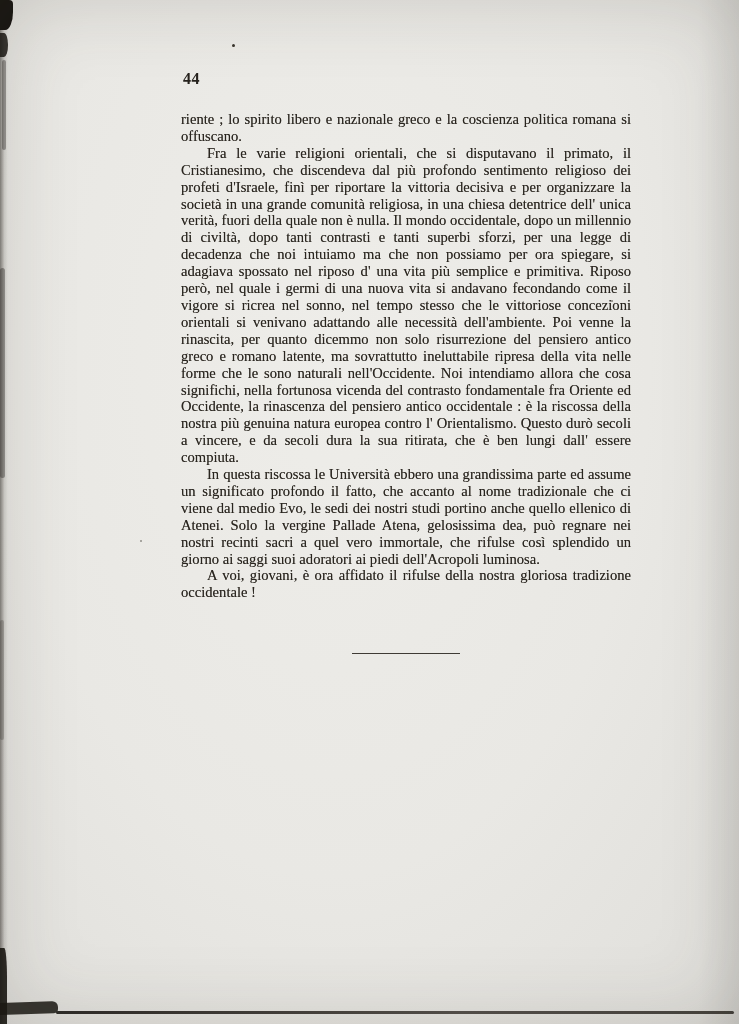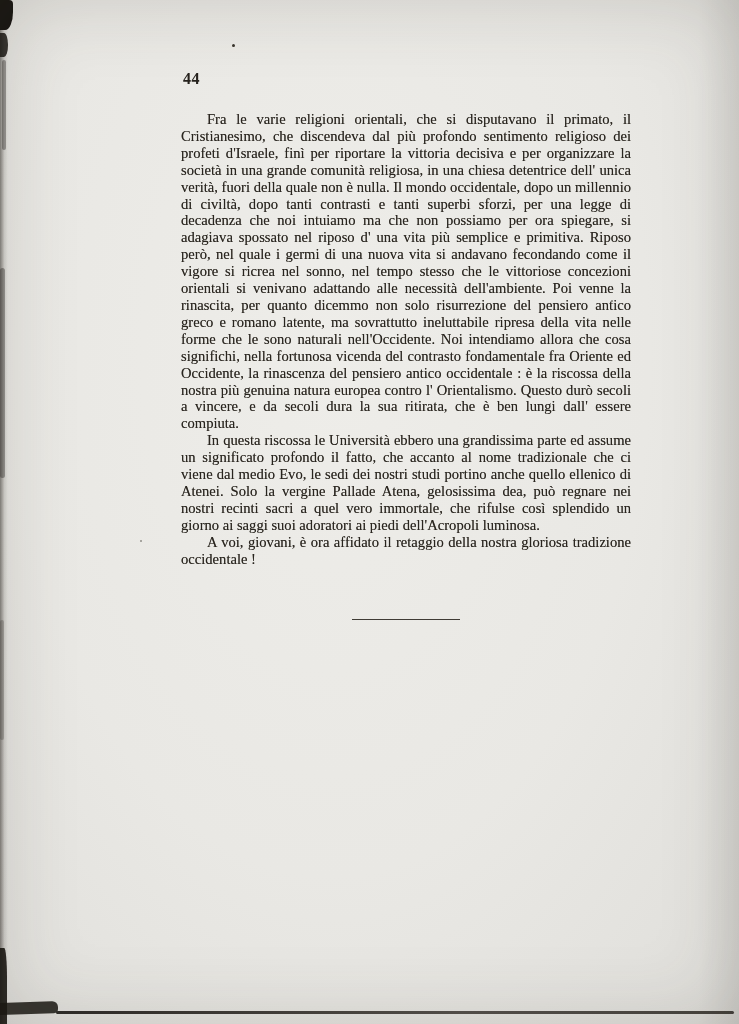--- a/index.html
+++ b/index.html
@@ -99,20 +99,21 @@
   <div class="mark mark-bl-2"></div>
   <div class="bottom-line"></div>
   <div class="speck speck-1"></div>
   <div class="speck speck-2"></div>
   <div class="speck speck-3"></div>
   <div class="right-shade"></div>
 
   <div class="page-number">44</div>
 
   <div class="text-block">
+    <p>riente ; lo spirito libero e nazionale greco e la coscienza politica romana si offuscano.</p>
     <p class="indent">Fra le varie religioni orientali, che si disputavano il primato, il Cristianesimo, che discendeva dal più profondo sentimento religioso dei profeti d'Israele, finì per riportare la vittoria decisiva e per organizzare la società in una grande comunità religiosa, in una chiesa detentrice dell' unica verità, fuori della quale non è nulla. Il mondo occidentale, dopo un millennio di civiltà, dopo tanti contrasti e tanti superbi sforzi, per una legge di decadenza che noi intuiamo ma che non possiamo per ora spiegare, si adagiava spossato nel riposo d' una vita più semplice e primitiva. Riposo però, nel quale i germi di una nuova vita si andavano fecondando come il vigore si ricrea nel sonno, nel tempo stesso che le vittoriose concezioni orientali si venivano adattando alle necessità dell'ambiente. Poi venne la rinascita, per quanto dicemmo non solo risurrezione del pensiero antico greco e romano latente, ma sovrattutto ineluttabile ripresa della vita nelle forme che le sono naturali nell'Occidente. Noi intendiamo allora che cosa significhi, nella fortunosa vicenda del contrasto fondamentale fra Oriente ed Occidente, la rinascenza del pensiero antico occidentale : è la riscossa della nostra più genuina natura europea contro l' Orientalismo. Questo durò secoli a vincere, e da secoli dura la sua ritirata, che è ben lungi dall' essere compiuta.</p>
     <p class="indent">In questa riscossa le Università ebbero una grandissima parte ed assume un significato profondo il fatto, che accanto al nome tradizionale che ci viene dal medio Evo, le sedi dei nostri studi portino anche quello ellenico di Atenei. Solo la vergine Pallade Atena, gelosissima dea, può regnare nei nostri recinti sacri a quel vero immortale, che rifulse così splendido un giorno ai saggi suoi adoratori ai piedi dell'Acropoli luminosa.</p>
-    <p class="indent">A voi, giovani, è ora affidato il retaggio della nostra gloriosa tradizione occidentale !</p>
+    <p class="indent">A voi, giovani, è ora affidato il rifulse della nostra gloriosa tradizione occidentale !</p>
     <div class="end-rule"></div>
   </div>
 
   <div class="vignette"></div>
 </div>
 
 </body></html>

